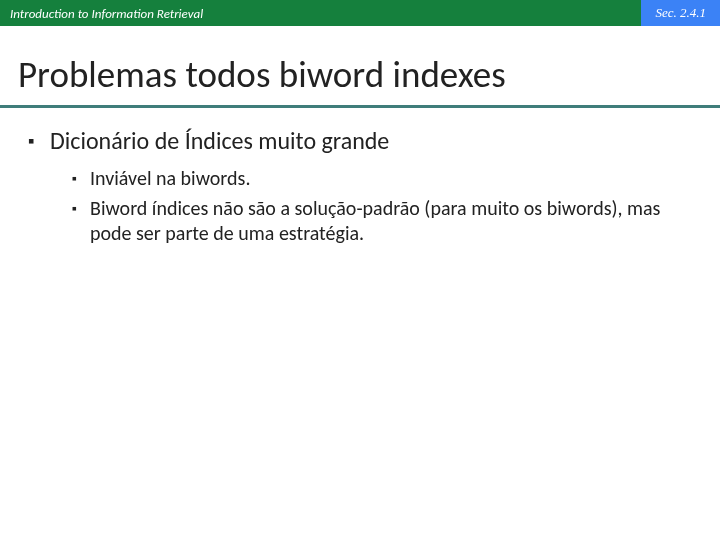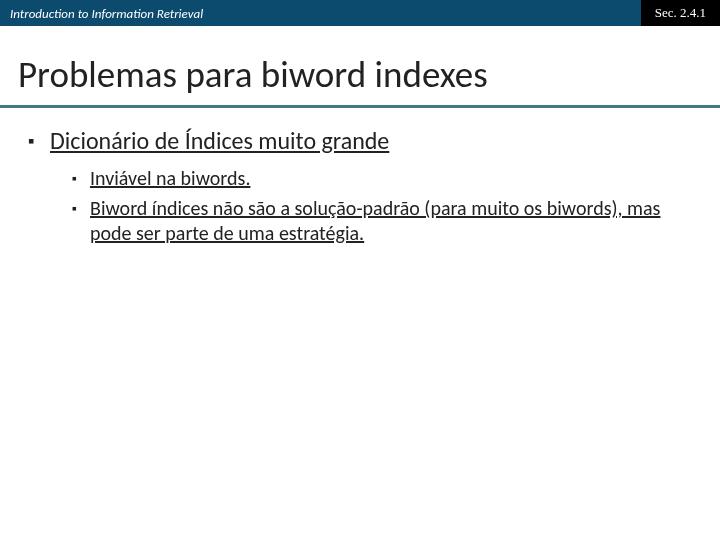--- a/index.html
+++ b/index.html
@@ -10,40 +10,41 @@
       font-family: Calibri, "Segoe UI", Arial, sans-serif;
       overflow: hidden;
     }
     .header-bar {
       display: flex;
       justify-content: space-between;
       align-items: center;
       height: 26px;
     }
     .header-left {
-      background: #0c4a6e;
+      background: #15803d;
       color: #fff;
       font-style: italic;
       font-size: 13px;
       padding: 4px 10px;
       flex: 1;
       height: 100%;
       display: flex;
       align-items: center;
       font-family: Calibri, Arial, sans-serif;
     }
     .header-right {
-      background: #000000;
+      background: #3b82f6;
       color: #fff;
       font-size: 13px;
       padding: 4px 14px;
       height: 100%;
       display: flex;
       align-items: center;
       font-family: Georgia, "Times New Roman", serif;
+      font-style: italic;
     }
     .slide-title {
       font-size: 37px;
       font-weight: 400;
       color: #222;
       padding: 26px 18px 8px 18px;
       font-family: Calibri, "Segoe UI", Arial, sans-serif;
     }
     .title-rule {
       border: none;
@@ -73,31 +74,31 @@
       margin-left: 44px;
       margin-bottom: 4px;
       line-height: 1.25;
     }
     .bullet-l2 .marker {
       width: 18px;
       flex-shrink: 0;
       font-size: 14px;
       line-height: 26px;
     }
-    .bullet-text { flex: 1; text-decoration: underline; }
+    .bullet-text { flex: 1; }
   </style>
 </head>
 <body>
 
 <div class="header-bar">
   <div class="header-left">Introduction to Information Retrieval</div>
   <div class="header-right">Sec. 2.4.1</div>
 </div>
 
-<h1 class="slide-title">Problemas para biword indexes</h1>
+<h1 class="slide-title">Problemas todos biword indexes</h1>
 <hr class="title-rule">
 
 <div class="content">
   <div class="bullet-l1">
     <span class="marker">▪</span>
     <span class="bullet-text">Dicionário de Índices muito grande</span>
   </div>
   <div class="bullet-l2">
     <span class="marker">▪</span>
     <span class="bullet-text">Inviável na biwords.</span>

